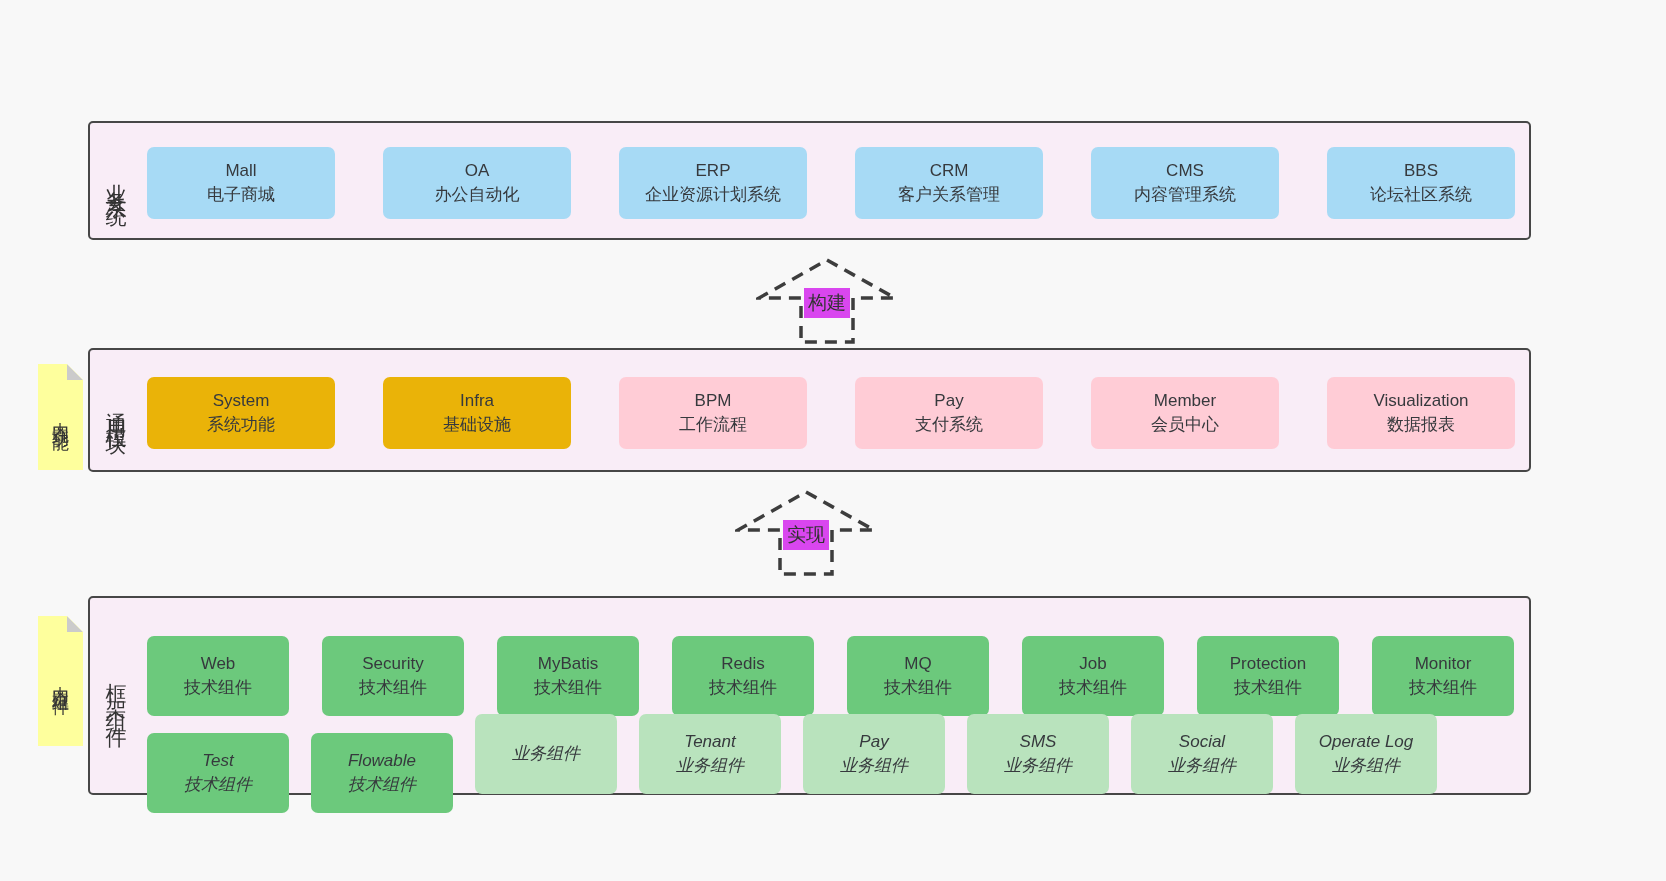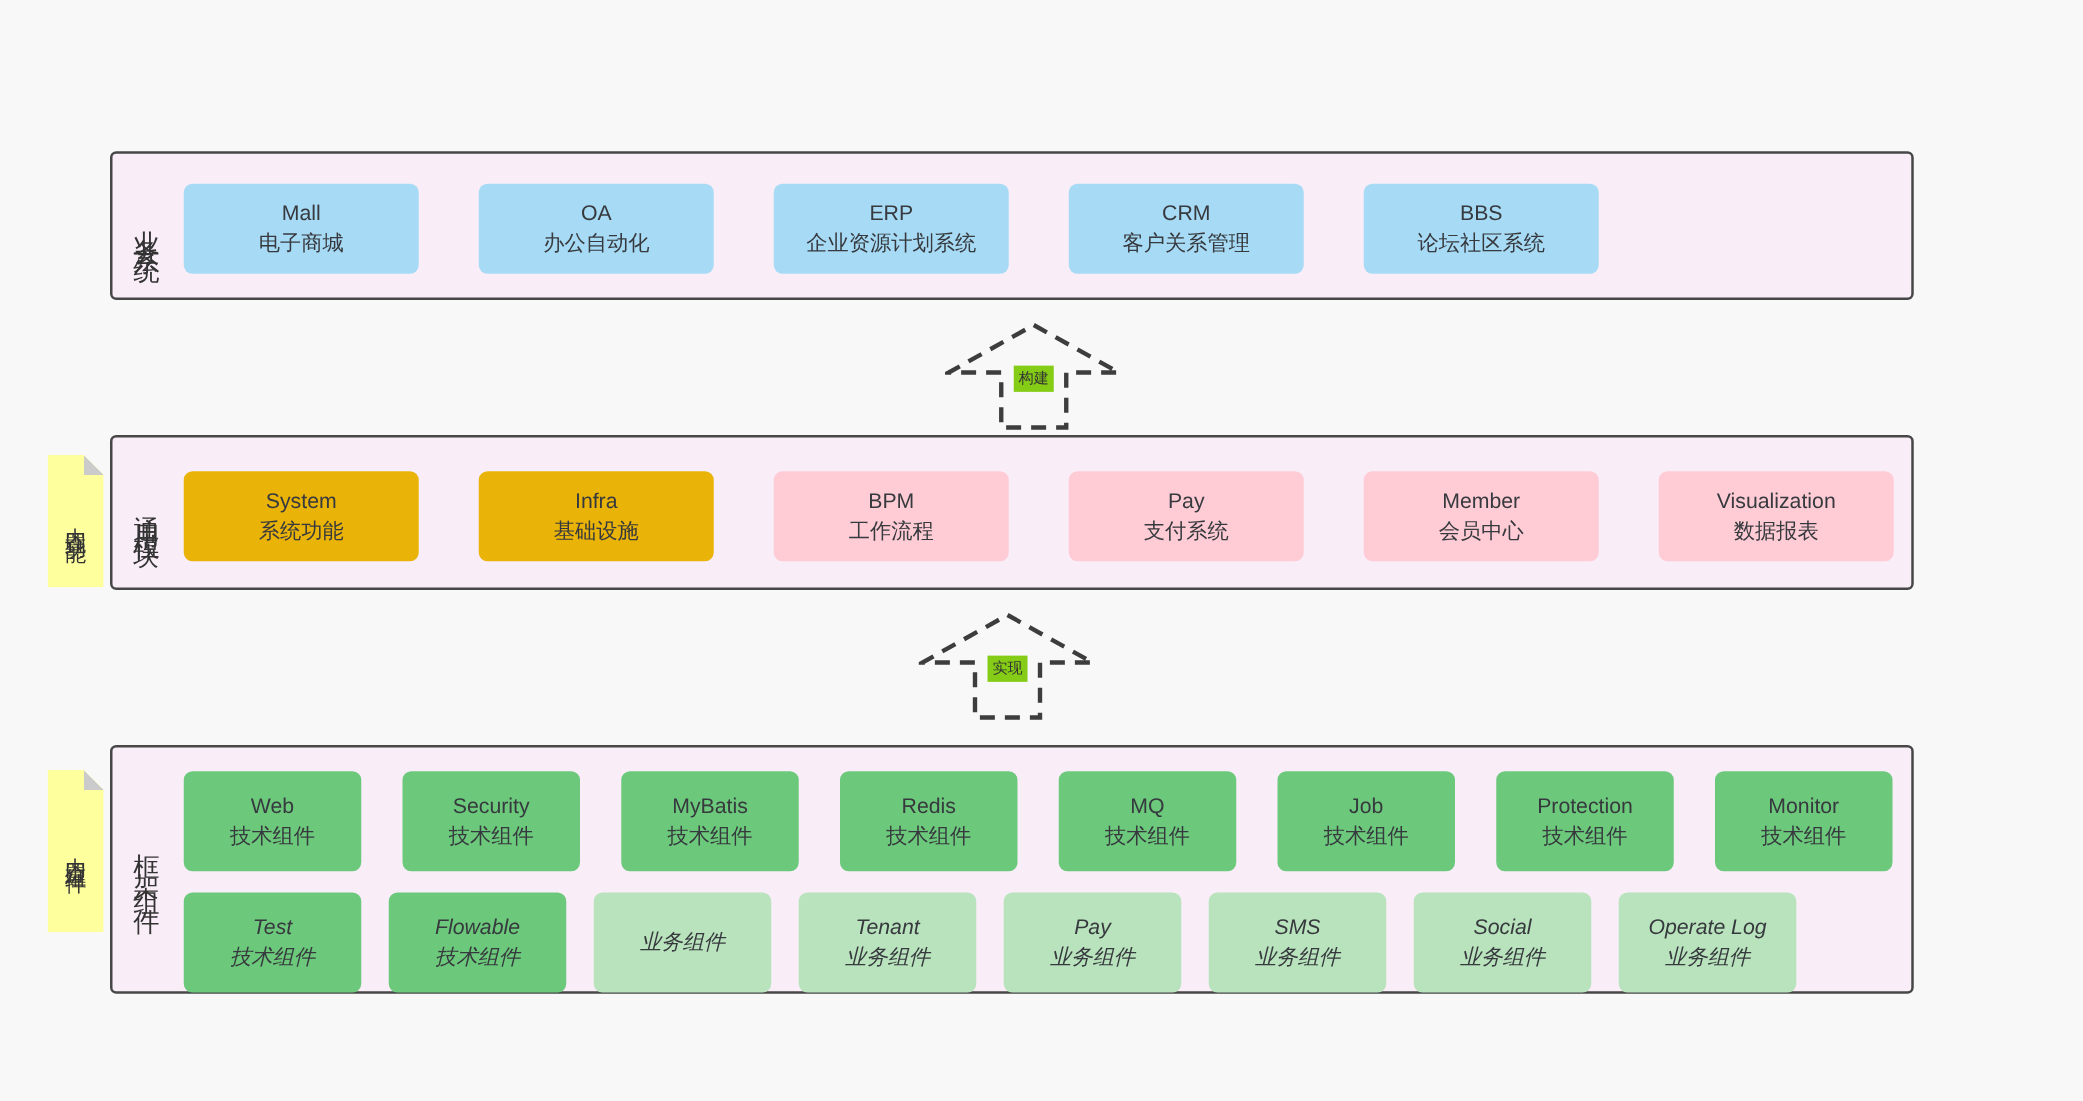--- a/index.html
+++ b/index.html
@@ -39,31 +39,31 @@
     height:72px; border-radius:7px;
     display:flex; flex-direction:column; align-items:center; justify-content:center;
     text-align:left; font-size:17px; line-height:1.42; color:#36393d;
   }
   .frow1 .box, .frow2 .box { height:80px; }
   .w188 { width:188px; }
   .w142 { width:142px; padding:0 10px; }
   .blue       { background:#a7daf5; }
   .red        { background:#eab308; }
   .pink       { background:#ffccd6; }
-  .green      { background:#6cc97c; }
+  .green      { background:#6cc97c;margin-top:19px; }
   .lightgreen { background:#b9e3bd; }
   .bn, .bs { display:block; }
 
   .arrow { position:absolute; width:142px; height:88px; }
   .arrow svg { position:absolute; left:0; top:0; }
   #arrow-build     { left:756px; top:257px; }
   #arrow-implement { left:735px; top:489px; }
   .arrow-label {
     position:absolute; left:50%; top:46px; transform:translate(-50%,-50%);
-    background:#84cc16; padding:2px 4px; font-size:12px; color:#333;
+    background:#d946ef; padding:2px 4px; font-size:19px; color:#333;
     white-space:nowrap;
   }
 
   .note {
     position:absolute; left:38px; width:45px;
     background:#feff9d;
     clip-path: polygon(0 0, calc(100% - 16px) 0, 100% 16px, 100% 100%, 0 100%);
   }
   .note::after {
     content:""; position:absolute; top:0; right:0; width:16px; height:16px;
@@ -94,20 +94,24 @@
     </div>
     <div class="box blue w188">
       <span class="bn">ERP</span>
       <span class="bs">企业资源计划系统</span>
     </div>
     <div class="box blue w188">
       <span class="bn">CRM</span>
       <span class="bs">客户关系管理</span>
     </div>
     <div class="box blue w188">
+      <span class="bn">CMS</span>
+      <span class="bs">内容管理系统</span>
+    </div>
+    <div class="box blue w188">
       <span class="bn">BBS</span>
       <span class="bs">论坛社区系统</span>
     </div>
   </div>
 </div>
 
 <div class="arrow" id="arrow-build">
   <svg width="142" height="88" viewBox="0 0 142 88">
     <polygon points="71,3 139,41 97,41 97,85 45,85 45,41 3,41" fill="none" stroke="#3d3d3d" stroke-width="3.5" stroke-dasharray="12 8"></polygon>
   </svg>

